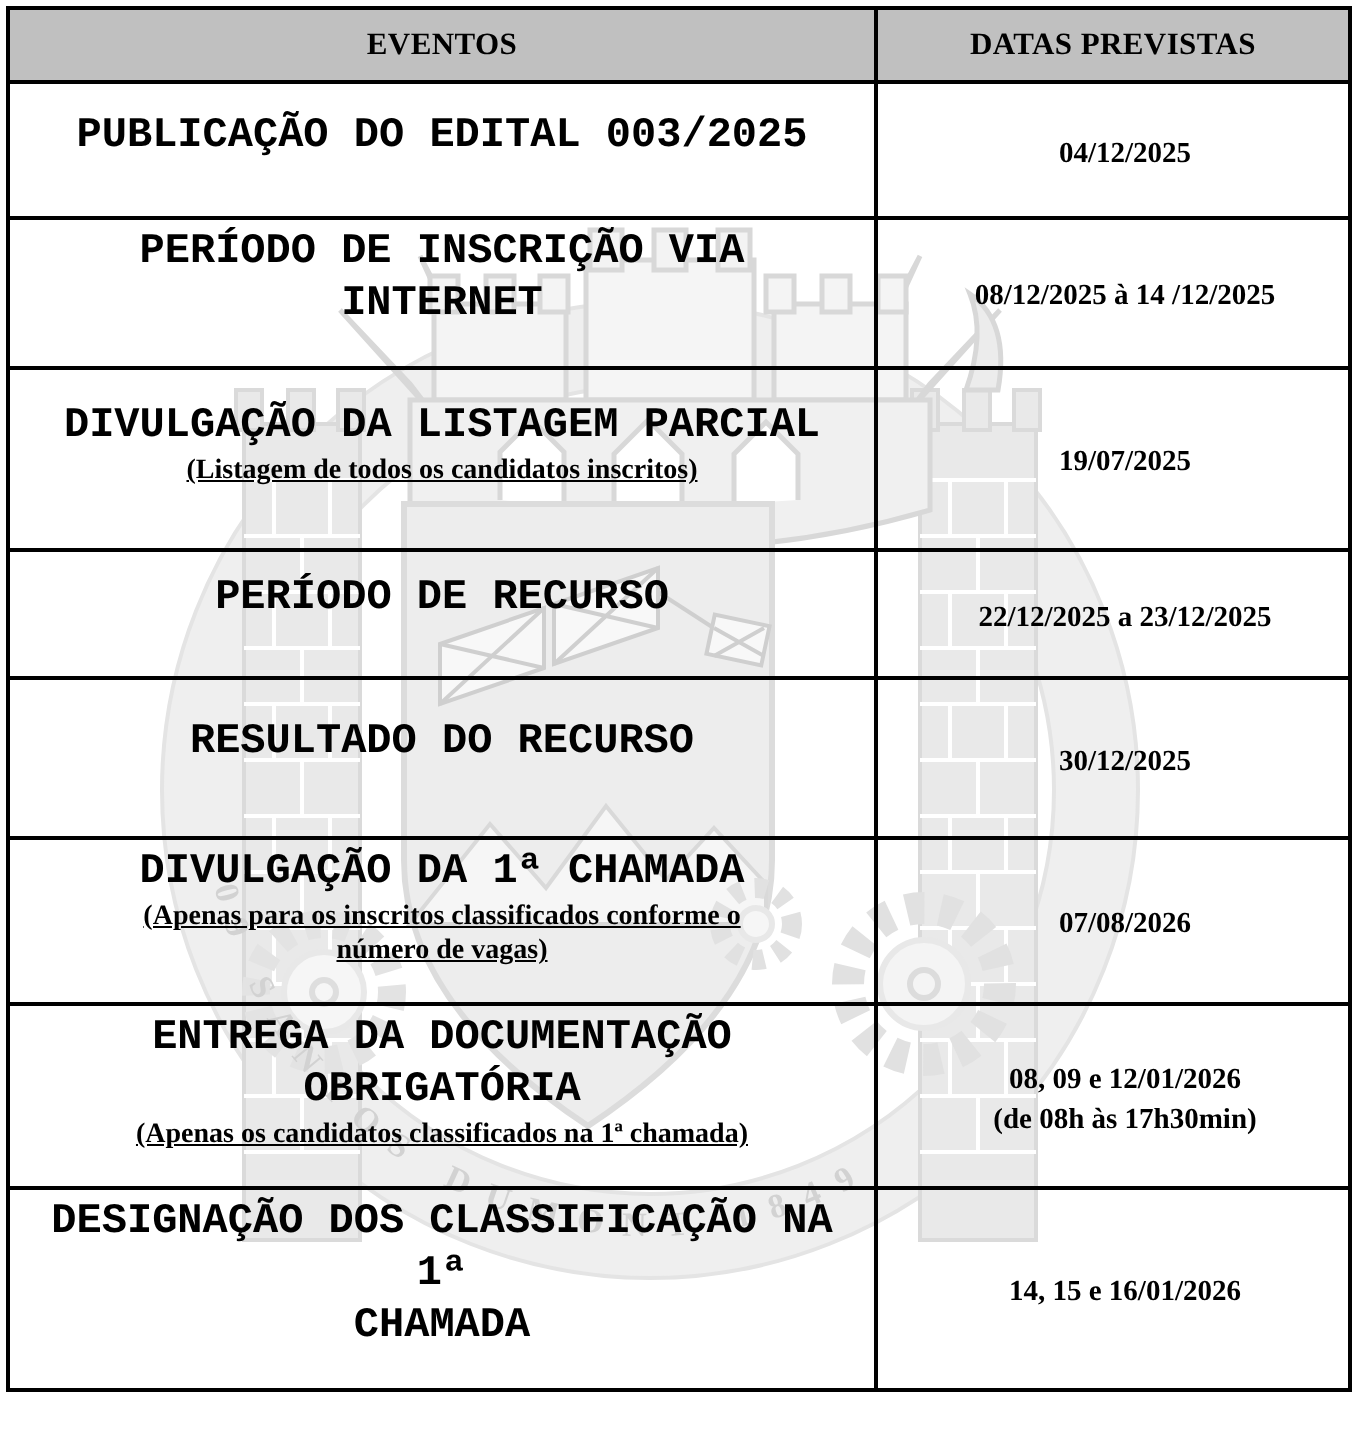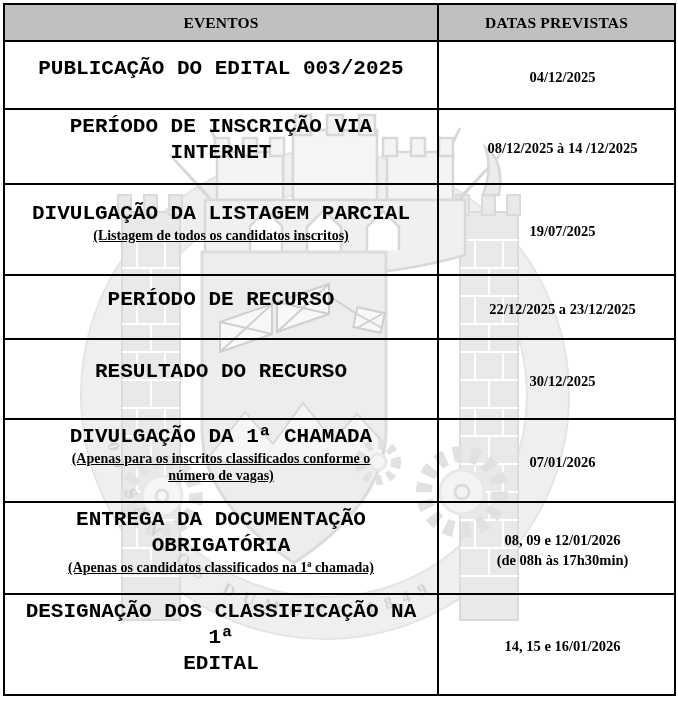--- a/index.html
+++ b/index.html
@@ -208,37 +208,37 @@
           <div class="dt-line">30/12/2025</div>
         </td>
       </tr>
       <tr>
         <td class="ev">
           <div class="ev-line">DIVULGAÇÃO DA 1ª CHAMADA</div>
           <div class="ev-note">(Apenas para os inscritos classificados conforme o</div>
           <div class="ev-note">número de vagas)</div>
         </td>
         <td class="dt">
-          <div class="dt-line">07/01/2026</div>
+          <div class="dt-line">07/08/2026</div>
         </td>
       </tr>
       <tr>
         <td class="ev">
           <div class="ev-line">ENTREGA DA DOCUMENTAÇÃO OBRIGATÓRIA</div>
           <div class="ev-note">(Apenas os candidatos classificados na 1ª chamada)</div>
         </td>
         <td class="dt">
           <div class="dt-line">08, 09 e 12/01/2026</div>
           <div class="dt-line">(de 08h às 17h30min)</div>
         </td>
       </tr>
       <tr>
         <td class="ev">
           <div class="ev-line">DESIGNAÇÃO DOS CLASSIFICAÇÃO NA 1ª</div>
-          <div class="ev-line">EDITAL</div>
+          <div class="ev-line">CHAMADA</div>
         </td>
         <td class="dt">
           <div class="dt-line">14, 15 e 16/01/2026</div>
         </td>
       </tr>
     </tbody>
   </table>
 </div>
 
 </body></html>

